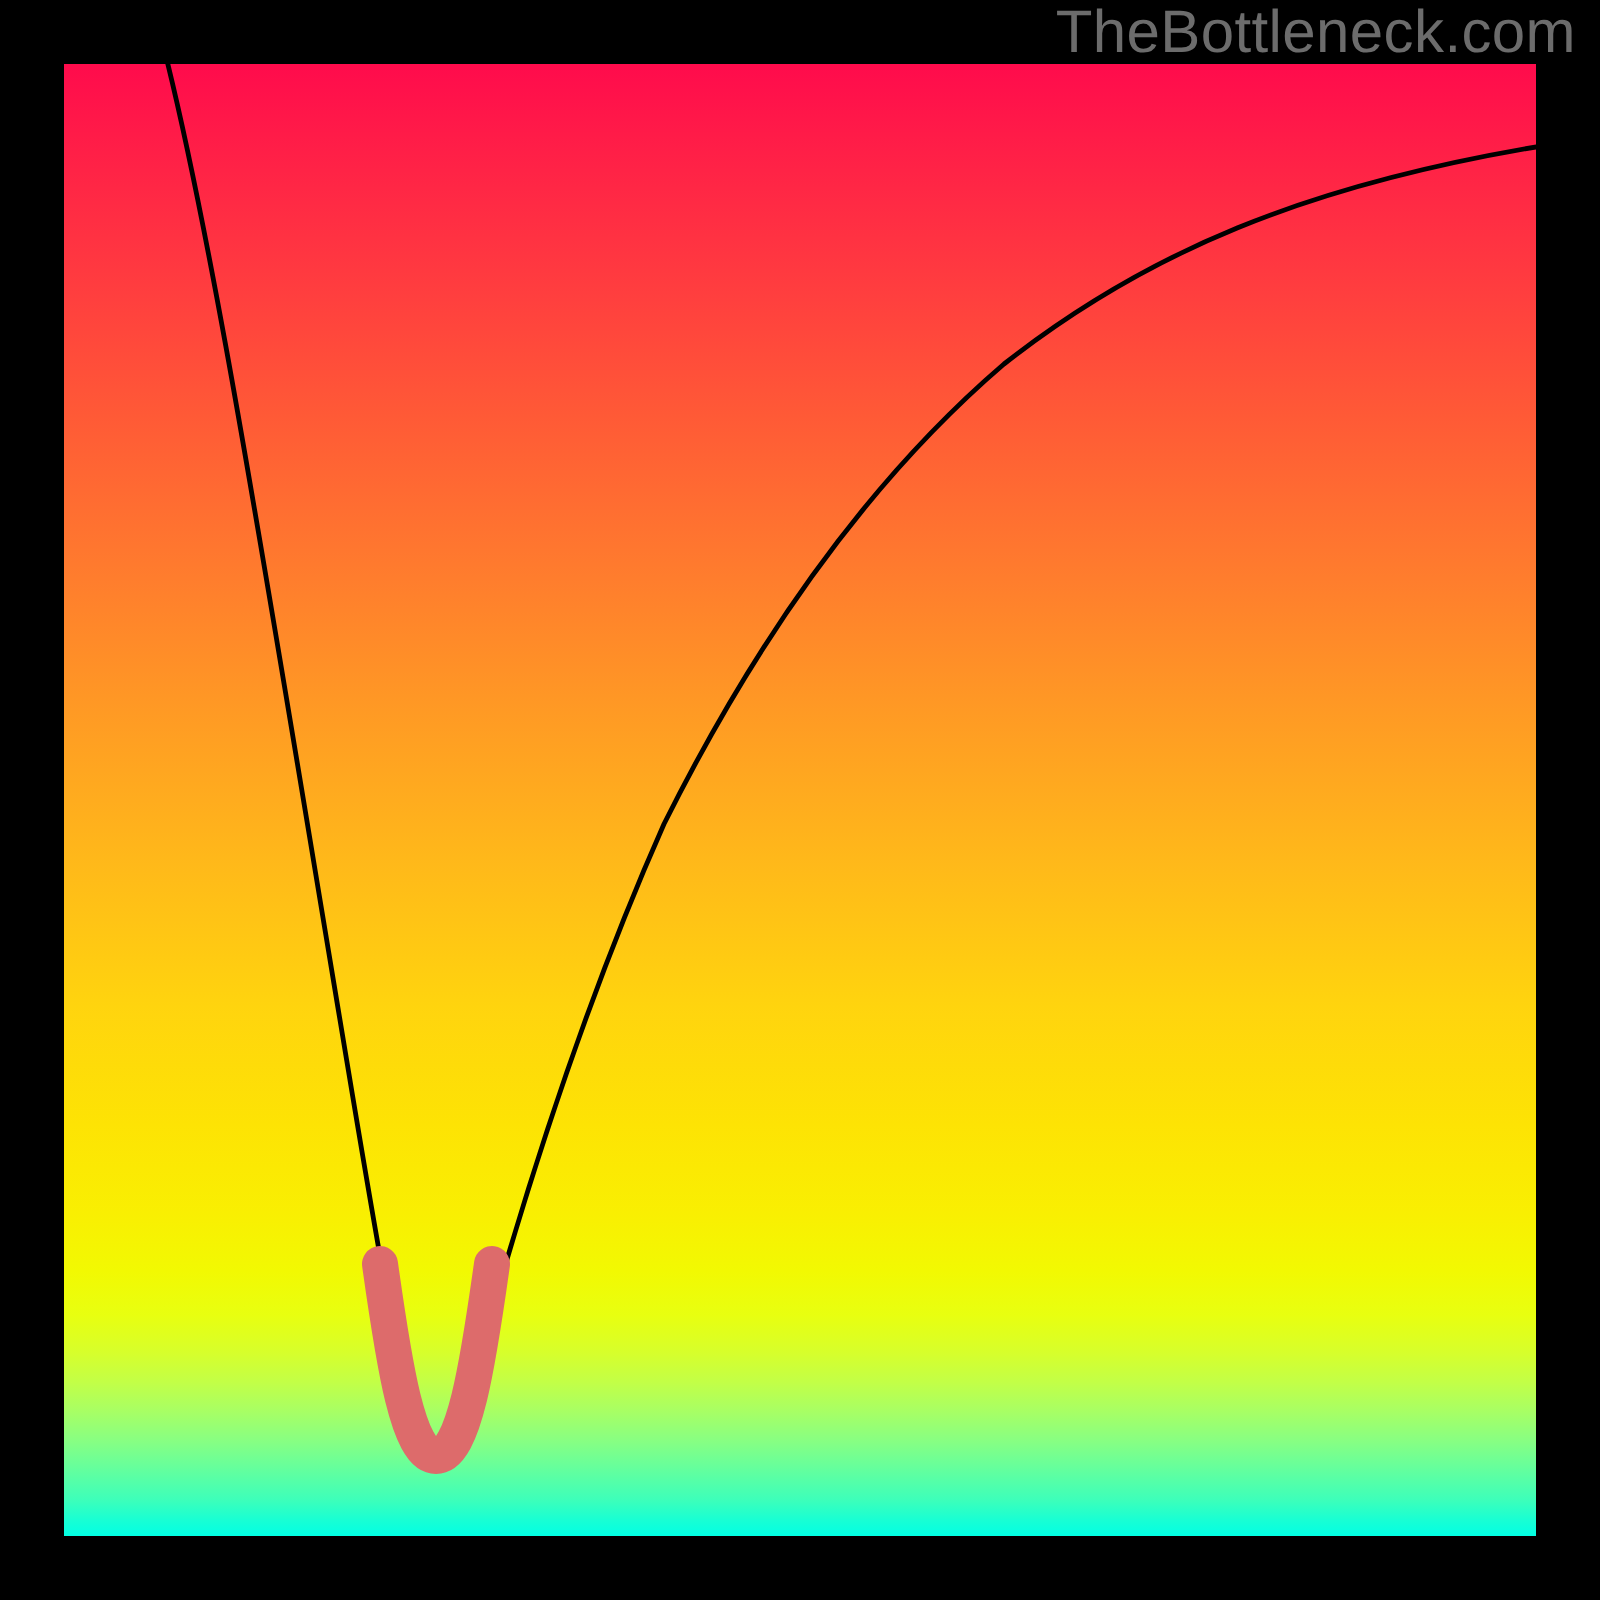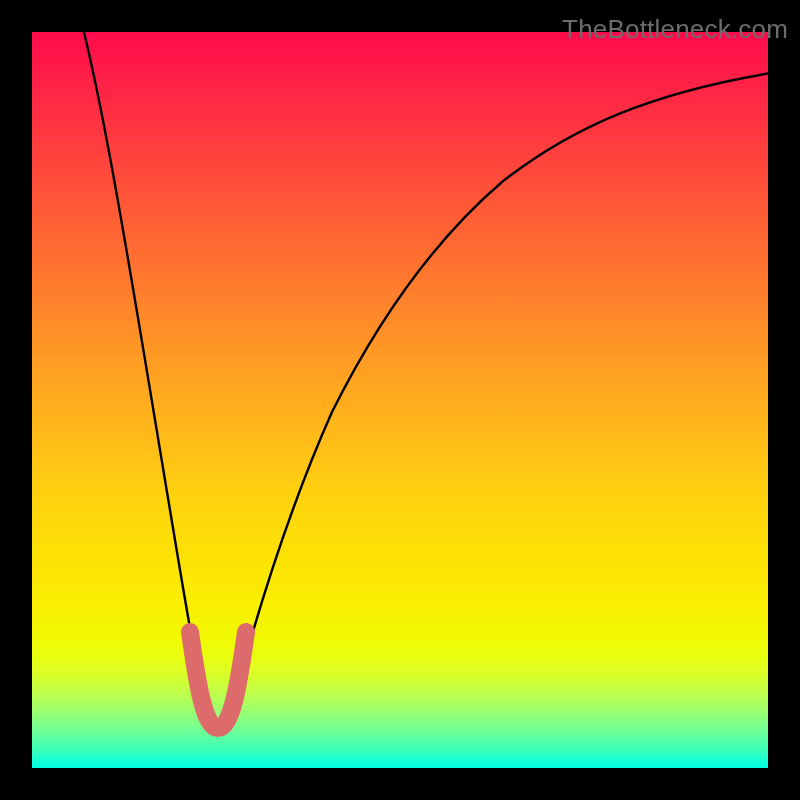--- a/index.html
+++ b/index.html
@@ -50,24 +50,24 @@
       #16ffd5 99%,
       #02ffe4 100%
     );
   }
   svg.curve {
     position: absolute;
     inset: 0;
   }
   .watermark {
     position: absolute;
-    top: 14px;
+    top: 0;
     right: 12px;
     color: #6c6c6c;
-    font-size: 26px;
+    font-size: 30px;
     font-weight: 500;
     letter-spacing: 0.2px;
     user-select: none;
     text-align: center;
   }
 </style>
 </head>
 <body>
 
 <div class="frame">

